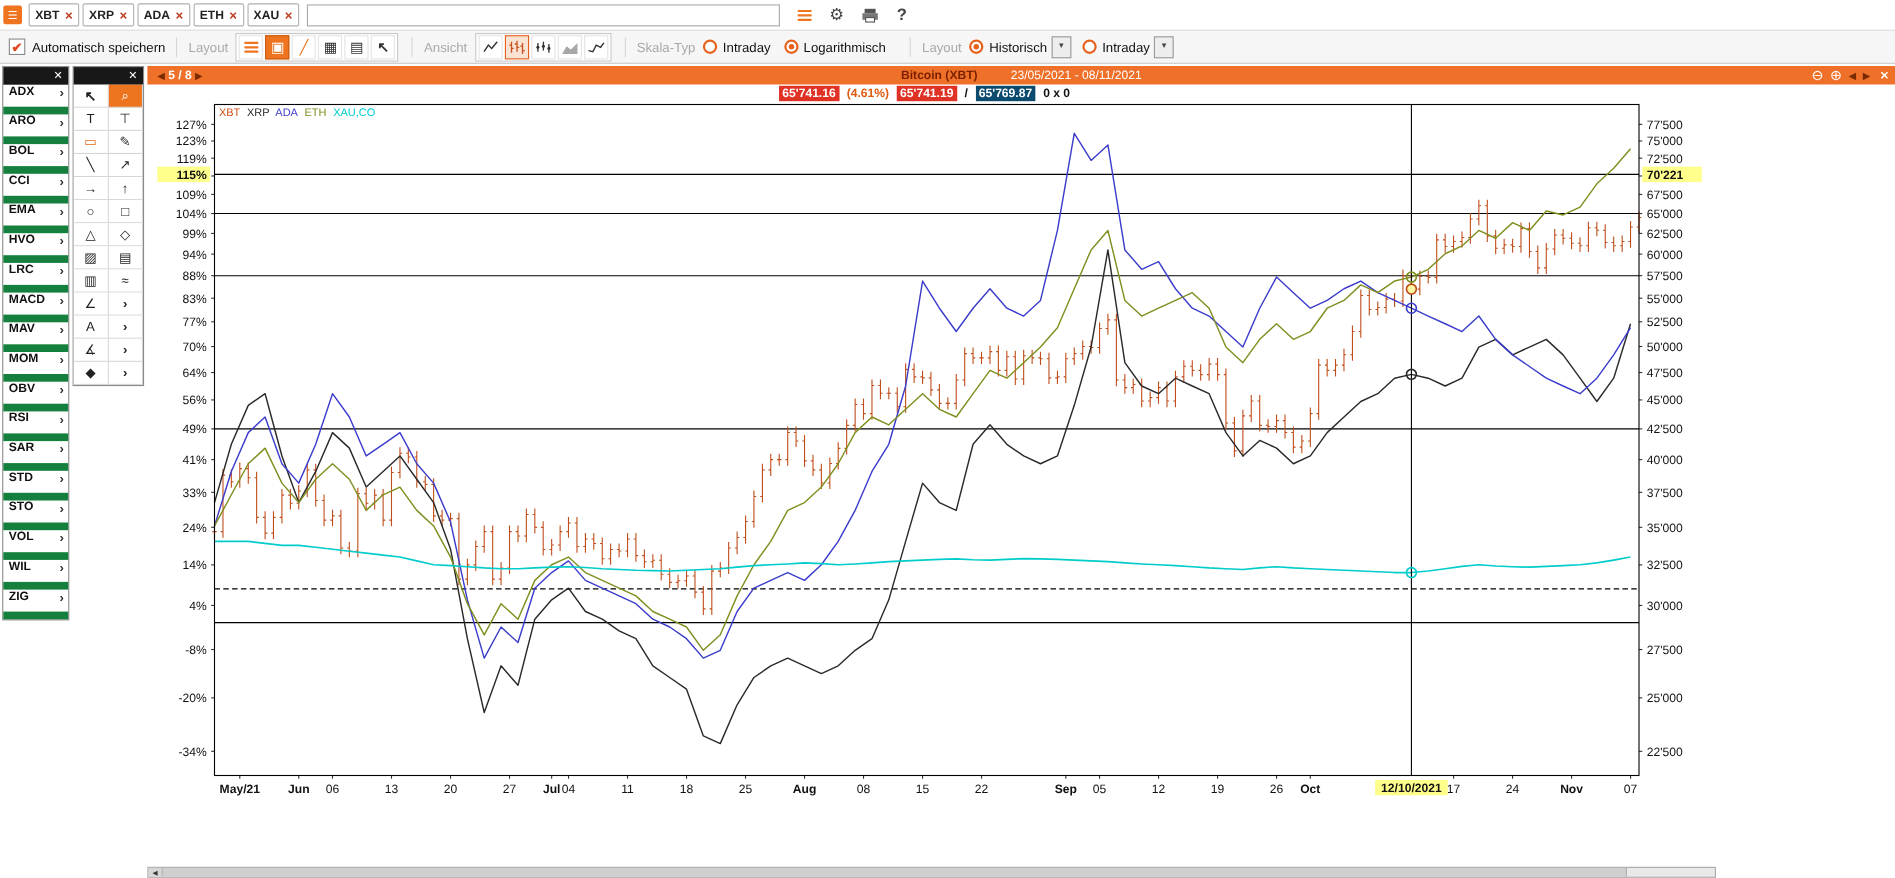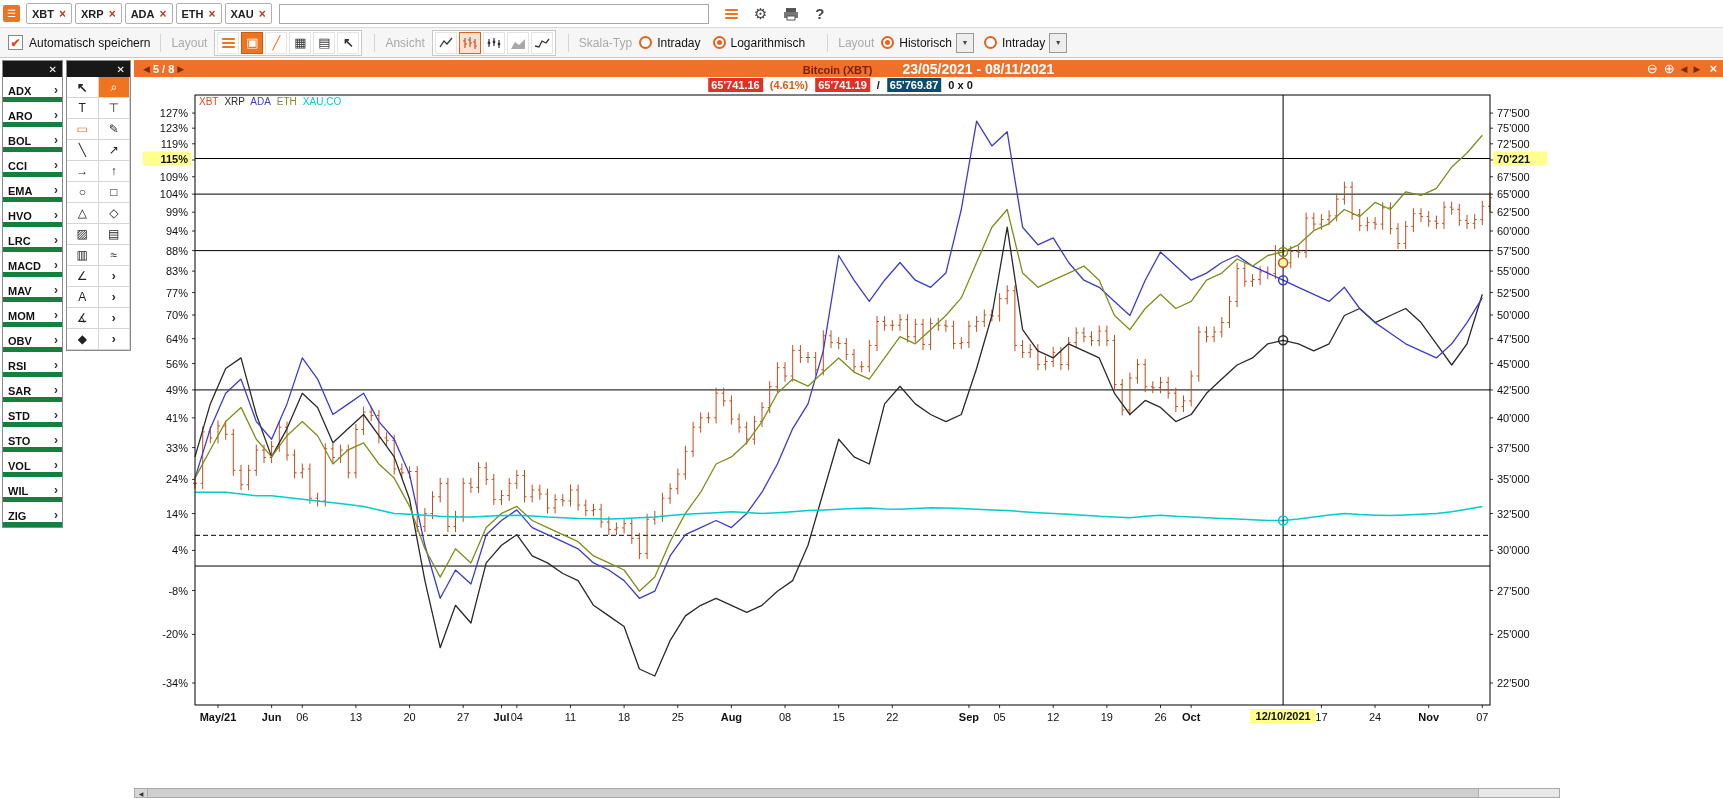--- a/index.html
+++ b/index.html
@@ -41,38 +41,38 @@
       align-items:center;justify-content:center;margin-right:5px;box-sizing:border-box}
   .rc.on::after{content:"";width:5px;height:5px;border-radius:50%;background:#e8611c;display:block}
   .ddbtn{width:16px;height:18px;border:1px solid #999;background:#ededed;display:inline-flex;align-items:center;
          justify-content:center;font-size:7px;color:#444;margin-right:10px;margin-left:2px}
   
   .sidepanel{position:absolute;top:60px;border:1px solid #8a8a8a;background:#fff;box-sizing:border-box}
   #panelA{left:2px;width:61px}
   #panelB{left:66px;width:65px}
   .phead{height:16px;background:#181818;color:#fff;display:flex;align-items:center;justify-content:flex-end;
          padding:0 5px;font-size:10px}
-  .ind-row{height:20px;display:flex;align-items:flex-end;justify-content:space-between;padding:0 4px 0 5px;
-           border-bottom:5px solid #15803d;font-weight:700;font-size:11px;color:#111}
+  .ind-row{height:20px;display:flex;align-items:flex-start;justify-content:space-between;padding:0 4px 0 5px;
+           border-bottom:7px solid #15803d;font-weight:700;font-size:11px;color:#111}
   .chev{color:#333;font-weight:700;font-size:12px}
   #tool-grid{display:grid;grid-template-columns:1fr 1fr}
   .tool-cell{height:20px;border-right:1px solid #d5d5d5;border-bottom:1px solid #d5d5d5;display:flex;
              align-items:center;justify-content:center;font-size:12px;color:#222;background:#fff}
   .tool-cell.sel{background:#ee7420;color:#fff}
   .t-highlight-rect{color:#e06a20}
   .t-cursor{font-size:13px;font-weight:700}
   .t-expand{font-weight:700}
   
   #chartheader{position:absolute;left:134px;top:60px;width:1589px;height:17px;background:#ef7028;display:flex;
                align-items:center;padding:0 6px;box-sizing:border-box;color:#fff}
   .ch-arrow{color:#7a2a00;font-size:9px;margin:0 3px}
   .ch-nav{font-weight:700;font-size:11px;color:#fff}
   .chc{position:absolute;left:0;right:0;text-align:center;pointer-events:none}
   .ch-title{color:#7a1f00;font-weight:700;font-size:11px;margin-right:27px}
-  .ch-range{color:#fff;font-weight:700;font-size:14px}
+  .ch-range{color:#fff;font-weight:400;font-size:11px}
   .ch-right{margin-left:auto;display:flex;align-items:center;z-index:2}
   .ch-circ{color:#fff;font-size:13px;margin:0 3px;line-height:13px}
   .ch-x{color:#fff;font-weight:700;font-size:13px;margin-left:6px}
   #quotebar{position:absolute;left:134px;top:77px;width:1589px;height:32px;background:#fff}
   #quote-center{position:absolute;left:708px;top:1px;transform:translateX(-50%);display:flex;align-items:center;white-space:nowrap}
   .q{font-weight:700;font-size:11px;padding:1px 3px;margin:0 2px}
   .q.red{background:#e03224;color:#fff}
   .q.green{background:#0c4a6e;color:#fff}
   .q.chg{color:#e05a10}
   .q.plain{color:#111}

